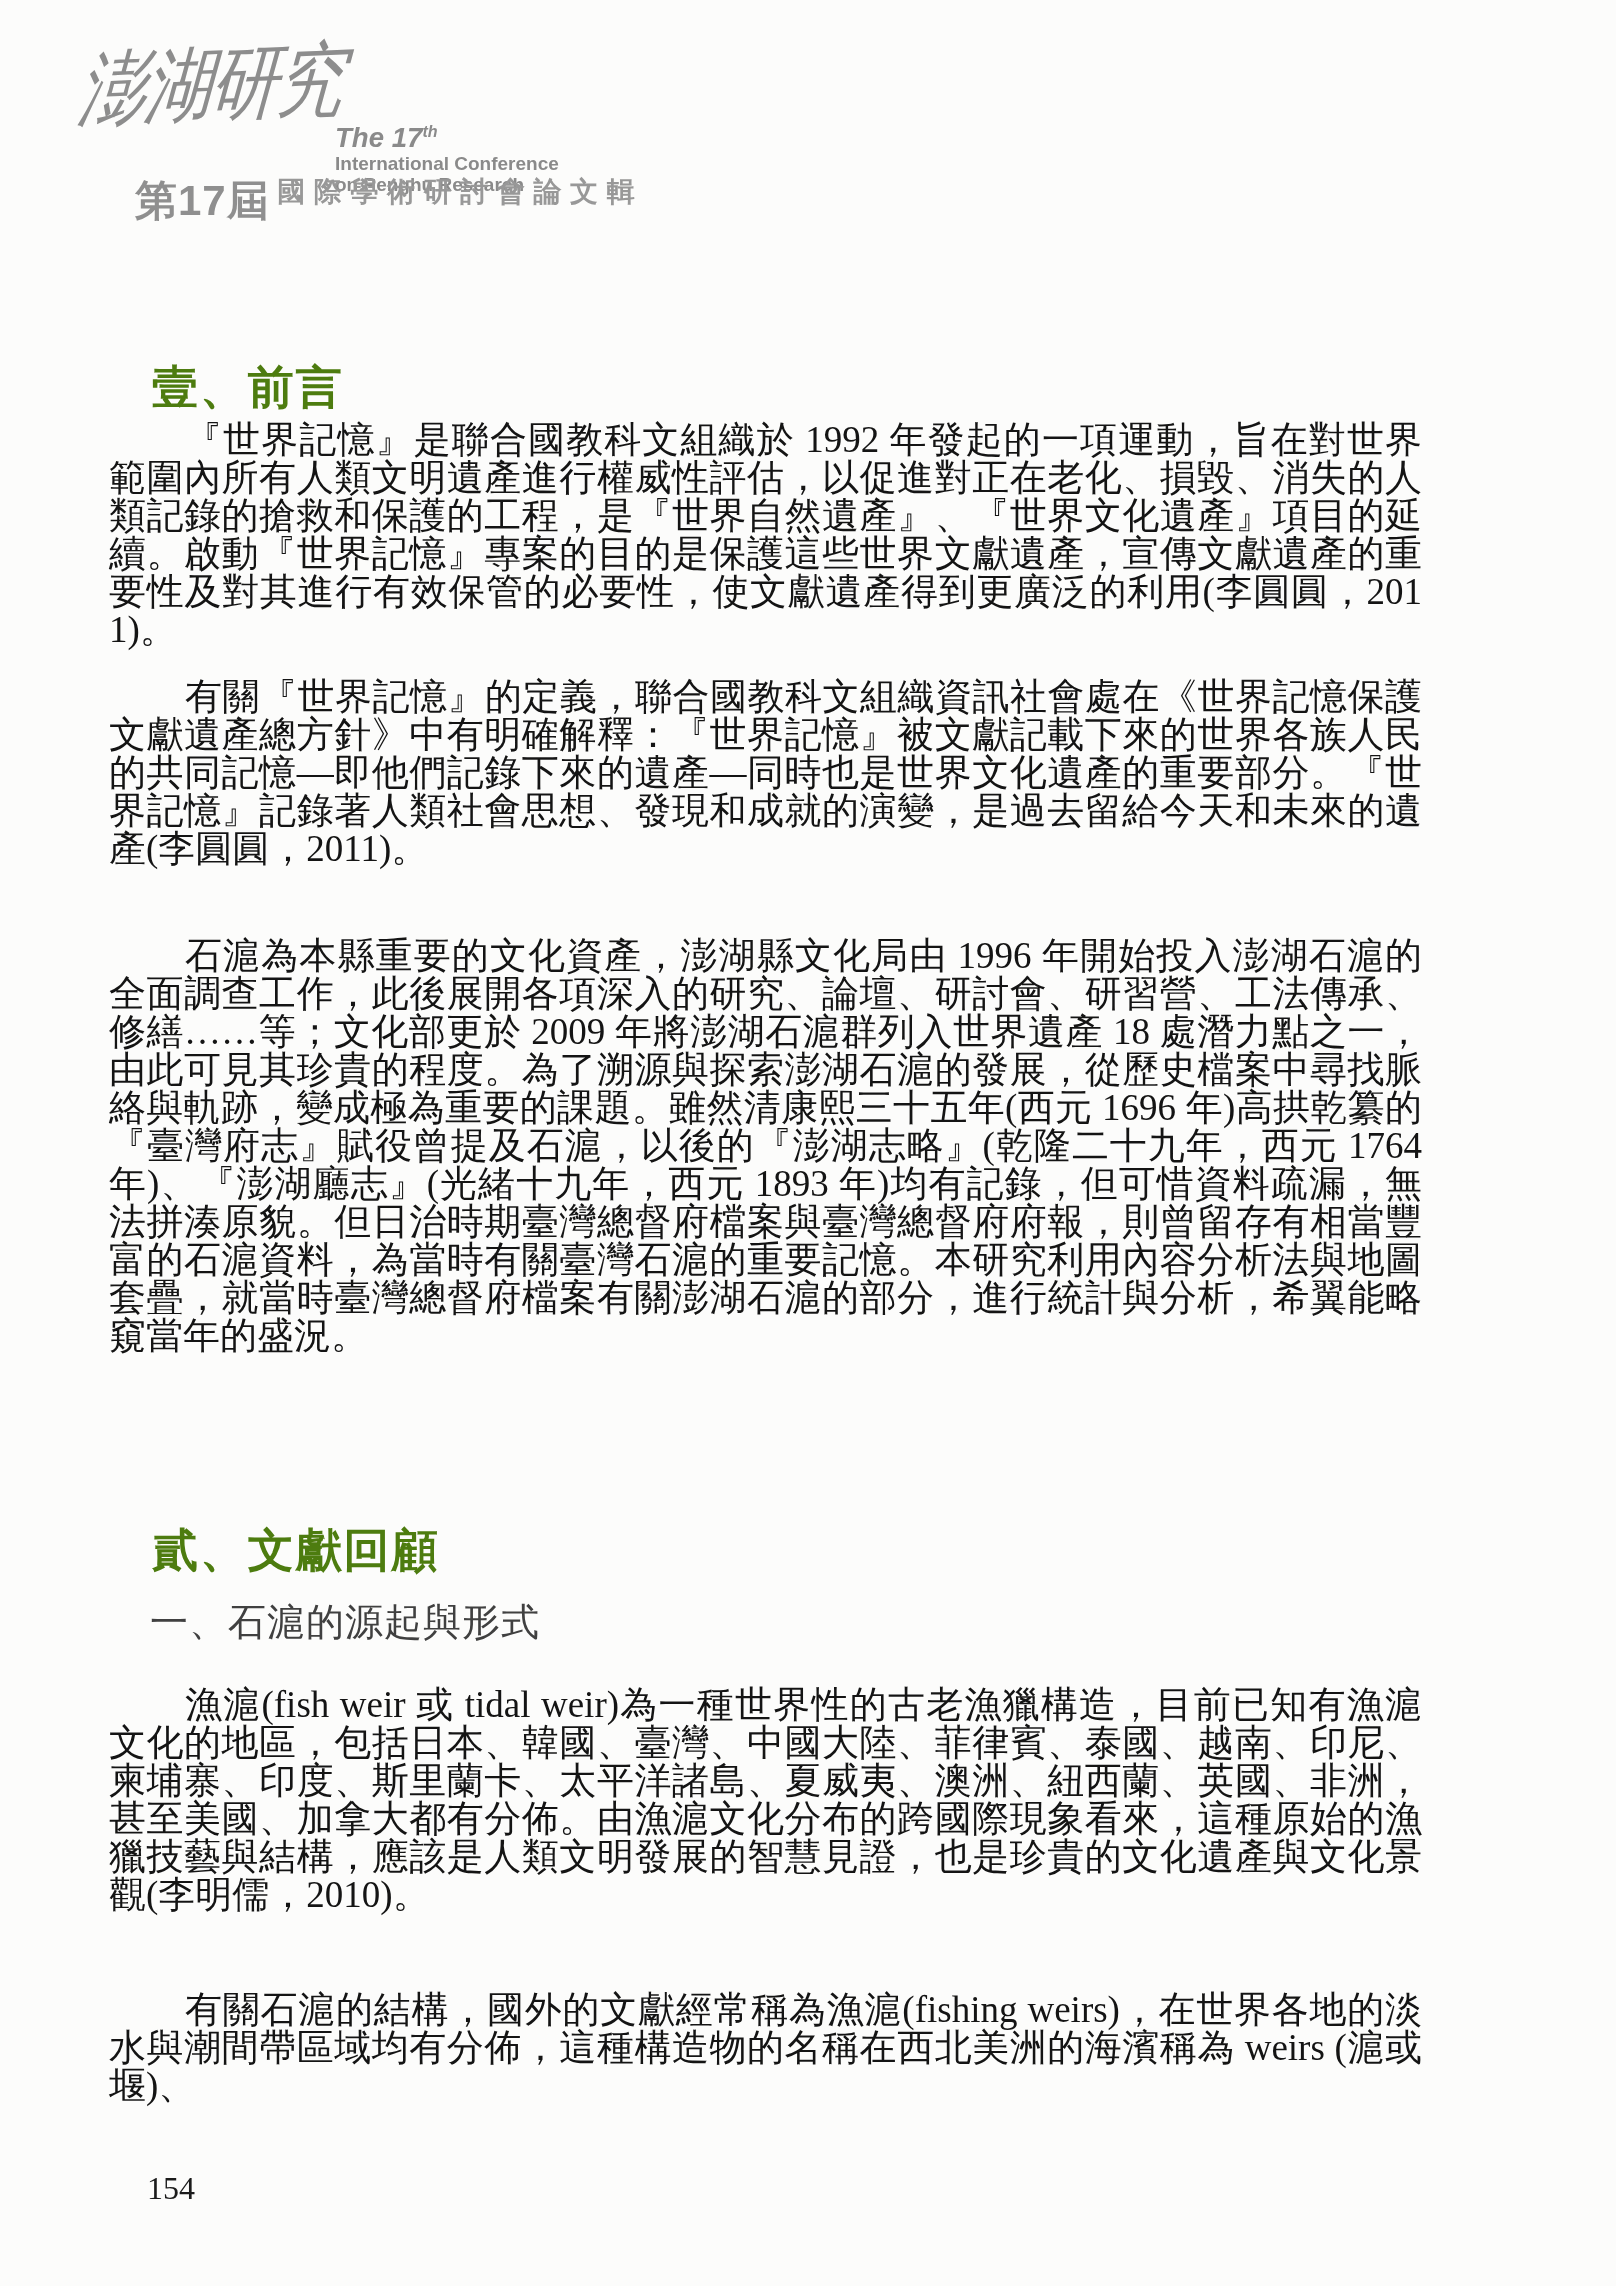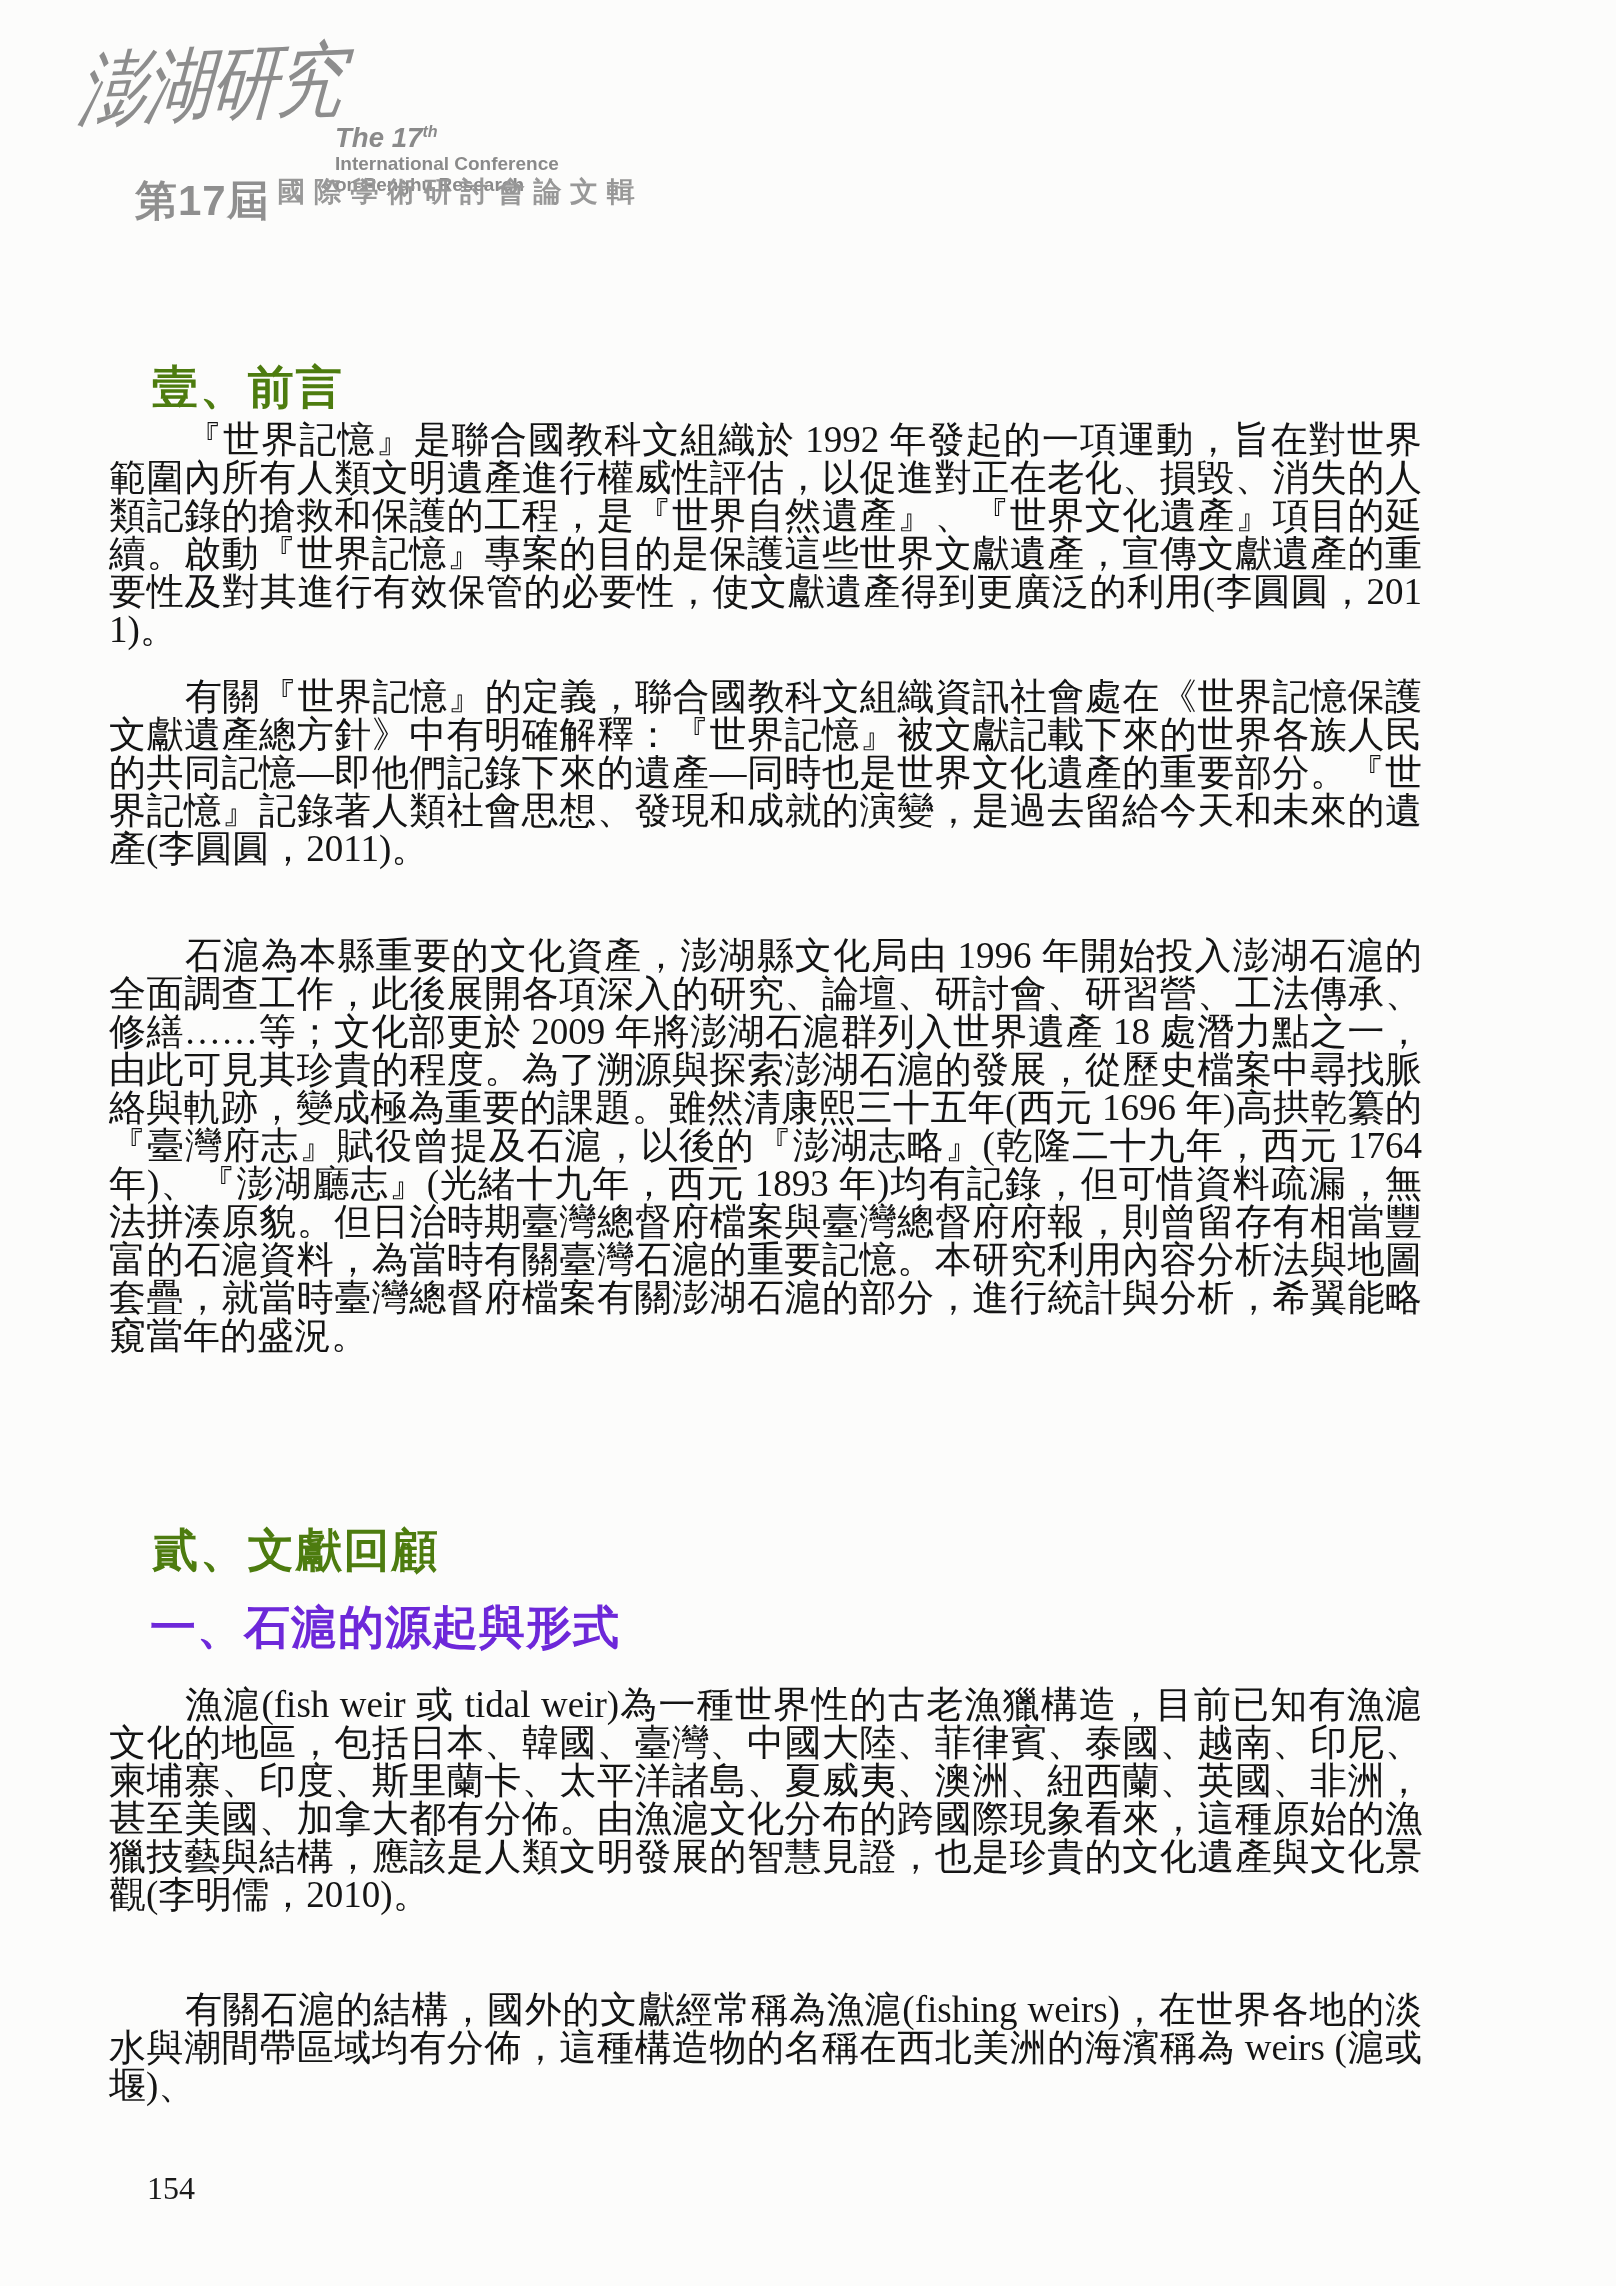--- a/index.html
+++ b/index.html
@@ -50,22 +50,22 @@
 
   
   .h-level1 {
     position:absolute; left:152px;
     font-size:46px; font-weight:bold; line-height:1.2;
     letter-spacing:1.9px; color:#4d7c0f;
     white-space:nowrap;
   }
   .h-level2 {
     position:absolute; left:150px;
-    font-size:46px; font-weight:bold; line-height:1.2;
-    letter-spacing:1px; color:#6d28d9;
+    font-size:38px; font-weight:normal; line-height:1.2;
+    letter-spacing:1px; color:#404040;
     white-space:nowrap;
   }
 
   
   .para {
     position:absolute; left:109px; width:1313px;
     font-size:37px; line-height:38px;
     text-align:justify;
     text-justify:inter-character;
     text-indent:76px;

